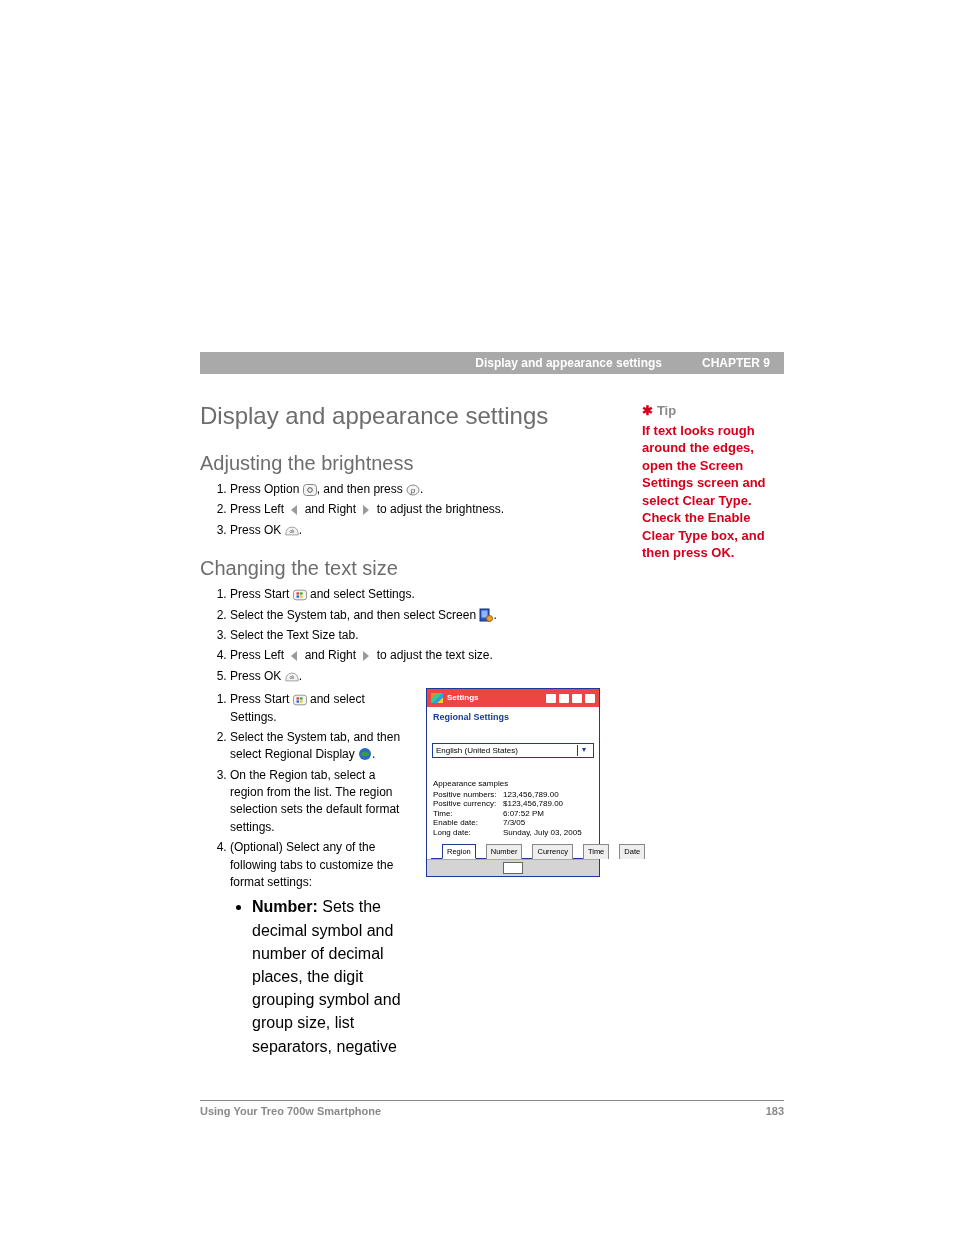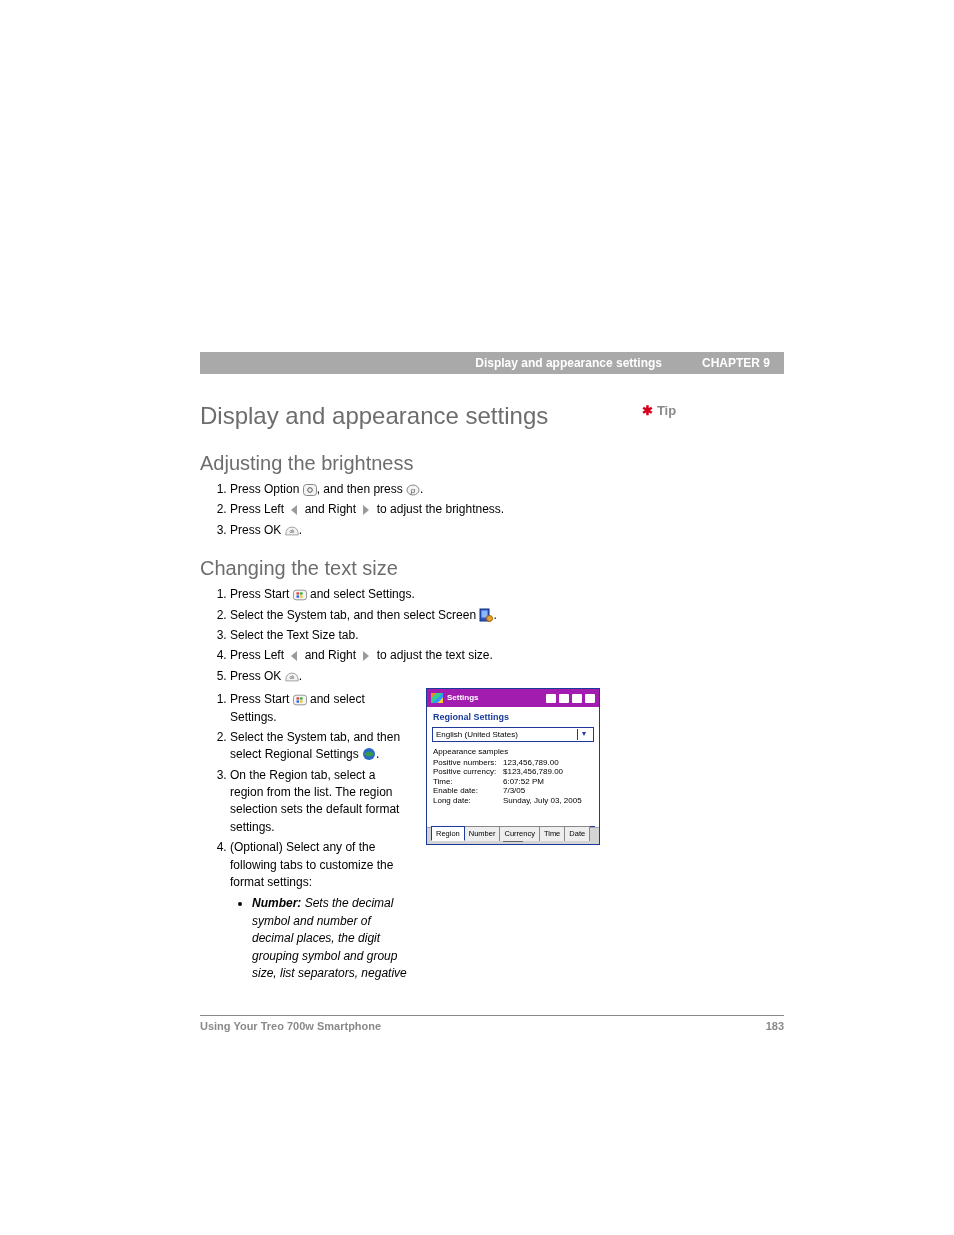--- a/index.html
+++ b/index.html
@@ -50,25 +50,24 @@
   .ol {
     margin: 0 0 0 0;
     padding-left: 30px;
     font-size: 12px;
     line-height: 1.45;
   }
   .ol li {
     margin: 3px 0;
   }
   .bullet-list {
-    margin: 4px 0 7px 0;
+    margin: 4px 0 16px 0;
     padding-left: 22px;
-    font-size: 12px;
+    font-size: 16px;
     line-height: 1.45;
-    font-style: italic;
   }
   .bullet-list li {
     list-style: disc;
     margin-top: 4px;
   }
   .icon-inline {
     display: inline-block;
     vertical-align: -3px;
     width: 14px;
     height: 12px;
@@ -109,21 +108,21 @@
   
   .screenshot {
     width: 172px;
     border: 1px solid #1a3a9a;
     font-size: 8px;
     margin-left: 18px;
     line-height: 1.2;
     background: #fff;
   }
   .ss-titlebar {
-    background: #a21caf;
+    background: #ef4444;
     color: #fff;
     font-weight: bold;
     padding: 2px 4px;
     display: flex;
     align-items: center;
     height: 14px;
   }
   .ss-flag {
     width: 12px; height: 10px;
     background: linear-gradient(135deg,#e83 0 25%,#3c8 0 50%,#39f 0 75%,#fc3 0);
@@ -131,21 +130,21 @@
   }
   .ss-titlebar .icons { margin-left: auto; display: flex; gap: 3px; }
   .ss-icon { width: 10px; height: 9px; background: #fff; border-radius: 1px; }
   .ss-section-title {
     color: #1a3a9a;
     font-weight: bold;
     padding: 5px 6px 4px 6px;
     font-size: 9px;
   }
   .ss-dropdown {
-    margin: 0 5px;
+    margin: 16px 5px;
     border: 1px solid #203a9a;
     height: 13px;
     display: flex;
     align-items: center;
     padding: 0 3px;
     font-size: 8px;
     position: relative;
     background: #fff;
   }
   .ss-dropdown .arrow {
@@ -171,21 +170,22 @@
     font-size: 7.5px;
     border-bottom: 1px solid #203a9a;
   }
   .ss-tab {
     padding: 2px 4px;
     border: 1px solid #888;
     border-bottom: none;
     margin-right: -1px;
     background: #eee;
     position: relative;
-    top: 15px;
+    top: 1px;
+    margin-left: 11px;
   }
   .ss-tab.active {
     background: #fff;
     border-color: #203a9a;
     border-bottom: 1px solid #fff;
     z-index: 2;
   }
   .ss-sip {
     height: 16px;
     background: #d4d4d4;
@@ -286,21 +286,21 @@
           <li>
             <span>Press Start </span><svg class="icon-inline" viewBox="0 0 16 12">
                 <rect x="0.5" y="0.5" width="15" height="11" rx="3" fill="#f4f4f4" stroke="#888"></rect>
                 <rect x="4" y="3" width="3" height="2.5" fill="#d33"></rect>
                 <rect x="8" y="3" width="3" height="2.5" fill="#3a3"></rect>
                 <rect x="4" y="6.5" width="3" height="2.5" fill="#35d"></rect>
                 <rect x="8" y="6.5" width="3" height="2.5" fill="#dc3"></rect>
               </svg><span> and select Settings.</span>
           </li>
           <li>
-            <span>Select the System tab, and then select Regional Settings </span><svg class="icon-inline" viewBox="0 0 14 14" style="width:14px;height:14px;">
+            <span>Select the System tab, and then select Regional Display </span><svg class="icon-inline" viewBox="0 0 14 14" style="width:14px;height:14px;">
                 <circle cx="7" cy="7" r="6" fill="#2a6ac4"></circle>
                 <path d="M2 7 Q7 2 12 7 Q7 12 2 7" fill="#3a9a4a"></path>
               </svg><span>.</span>
           </li>
           <li><span>On the Region tab, select a region from the list. The region selection sets the default format settings.</span></li>
           <li>
             <span>(Optional) Select any of the following tabs to customize the format settings:</span>
             <ul class="bullet-list">
               <li><span class="bold">Number:</span><span> Sets the decimal symbol and number of decimal places, the digit grouping symbol and group size, list separators, negative</span></li>
             </ul>
@@ -358,20 +358,21 @@
           </div>
         </div>
       </div>
 
     </div>
 
     <div class="sidebar">
       <div>
         <span class="tip-star">✱</span><span class="tip-label">Tip</span>
       </div>
+      <div class="tip-text">If text looks rough around the edges, open the Screen Settings screen and select Clear Type. Check the Enable Clear Type box, and then press OK.</div>
     </div>
   </div>
 
   <div class="footer">
     <span>Using Your Treo 700w Smartphone</span>
     <span class="page-num">183</span>
   </div>
 
 </div>
 

